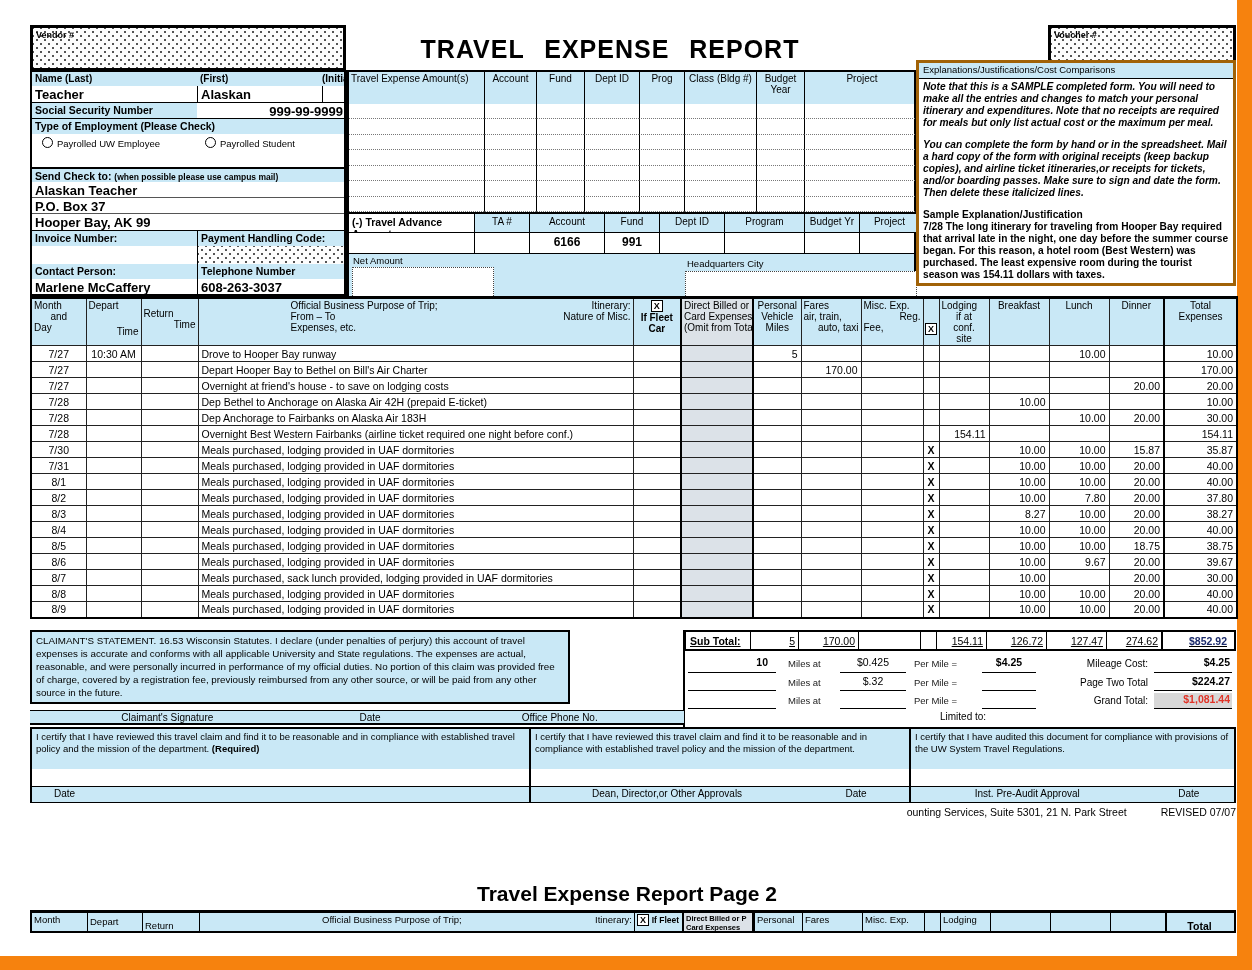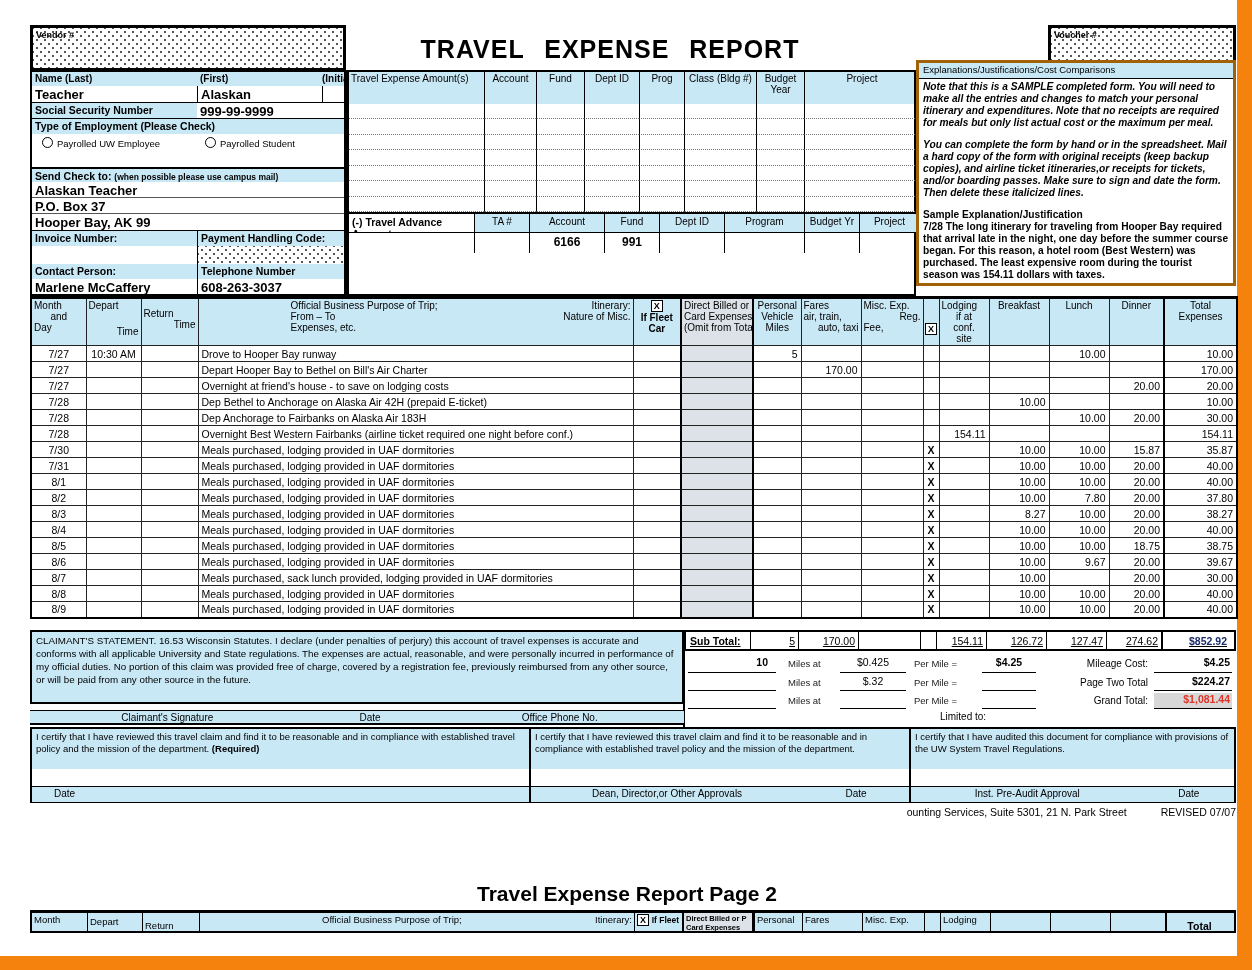--- a/index.html
+++ b/index.html
@@ -71,21 +71,21 @@
   .c-total{border-left:2px solid #000 !important;}
   th.th-direct{background:#dce2e8 !important;border-left:2px solid #000 !important;border-right:2px solid #000 !important;
                font-size:8px;font-weight:bold;}
   th.th-total{border-left:2px solid #000 !important;font-weight:bold;font-size:11px;vertical-align:middle;}
   th.th-mid{vertical-align:middle;}
   .purpose-head{display:flex;justify-content:space-between;height:100%;}
   .xbox{display:inline-block;width:10px;height:10px;border:1px solid #000;font-size:9px;font-weight:bold;
         line-height:10px;text-align:center;background:#fff;vertical-align:middle;}
 
   
-  .claimant-box{left:30px;top:630px;width:654px;height:74px;border:2px solid #000;background:#c9e8f6;
+  .claimant-box{left:30px;top:630px;width:540px;height:74px;border:2px solid #000;background:#c9e8f6;
                 font-size:9.8px;line-height:13px;padding:2px 4px;}
   .vline{left:683px;top:630px;width:2px;height:97px;background:#000;}
   .subtotal{left:684px;top:630px;width:552px;height:21px;border:2px solid #000;display:grid;
             grid-template-columns:64px 48px 60px 62px 16px 50px 60px 60px 55px 69px;font-size:10.5px;background:#fff;text-decoration:underline;}
   .subtotal>div{box-sizing:border-box;border-left:1px solid #000;text-align:right;padding:3px 3px 0 0;overflow:hidden;}
   .subtotal>div:first-child{border-left:none;text-align:left;font-weight:bold;padding-left:4px;}
   .st-total{border-left:2px solid #000 !important;font-weight:bold;color:#1b2a6b;}
   .mileage{left:684px;top:656px;width:552px;display:grid;grid-template-columns:96px 52px 82px 62px 66px 112px 78px;
            grid-template-rows:17px 16px 16px;row-gap:2px;font-size:10.5px;}
   .mileage>div{box-sizing:border-box;overflow:hidden;white-space:nowrap;}
@@ -148,21 +148,21 @@
       <div class="lp-cell">(First)</div>
       <div class="lp-cell" style="padding:1px 0;">(Initial)</div>
     </div>
     <div class="lp-row g3" style="height:17px;border-bottom:1px solid #000;">
       <div class="lp-cell val13">Teacher</div>
       <div class="lp-cell val13 bl">Alaskan</div>
       <div class="lp-cell bl"></div>
     </div>
     <div class="lp-row g2" style="height:16px;border-bottom:1px solid #000;">
       <div class="lp-cell blue bold">Social Security Number</div>
-      <div class="lp-cell val13" style="text-align:left;">999-99-9999</div>
+      <div class="lp-cell val13" style="text-align:right;">999-99-9999</div>
     </div>
     <div class="lp-row blue bold lp-cell" style="height:15px;">Type of Employment (Please Check)</div>
     <div class="lp-row" style="height:20px;padding:3px 0 0 10px;">
       <span class="radio-opt"><span class="radio"></span><span>Payrolled UW Employee</span></span>
       <span class="radio-opt" style="margin-left:42px;"><span class="radio"></span><span>Payrolled Student</span></span>
     </div>
     <div class="lp-row" style="height:13px;"></div>
     <div class="lp-row blue thick-top lp-cell" style="height:15px;">
       <span class="bold">Send Check to:</span>
       <span class="bold" style="font-size:8.5px;">(when possible please use campus mail)</span>
@@ -269,20 +269,26 @@
     </div>
     <div class="adv-vals">
       <div></div>
       <div></div>
       <div>6166</div>
       <div>991</div>
       <div></div>
       <div></div>
       <div></div>
       <div></div>
+    </div>
+    <div class="net-band blue">
+      <div class="abs" style="left:4px;top:1px;font-size:9.5px;">Net Amount</div>
+      <div class="inbox" style="left:3px;top:13px;width:140px;height:31px;"></div>
+      <div class="abs" style="left:338px;top:4px;font-size:9.5px;">Headquarters City</div>
+      <div class="inbox" style="left:336px;top:17px;width:230px;height:29px;"></div>
     </div>
   </div>
 
   <div class="abs right-panel">
     <div class="exp-head blue">Explanations/Justifications/Cost Comparisons</div>
     <div class="exp-body">
       <p class="italic">Note that this is a SAMPLE completed form.  You will need to make all the entries and changes to match your personal itinerary and expenditures.  Note that no receipts are required for meals but only list actual cost or the maximum per meal.</p>
       <p class="italic">You can complete the form by hand or in the spreadsheet. Mail a hard copy of the form with original receipts (keep backup copies), and airline ticket itineraries,or receipts for tickets, and/or boarding passes.  Make sure to sign and date the form.  Then delete these italicized lines.</p>
       <p class="sample-title">Sample Explanation/Justification</p>
       <p class="sample-body">7/28  The long itinerary for traveling from Hooper Bay required that arrival late in the night, one day before the summer course began.  For this reason, a hotel room (Best Western) was purchased.  The least expensive room during the tourist season was 154.11 dollars with taxes.</p>

